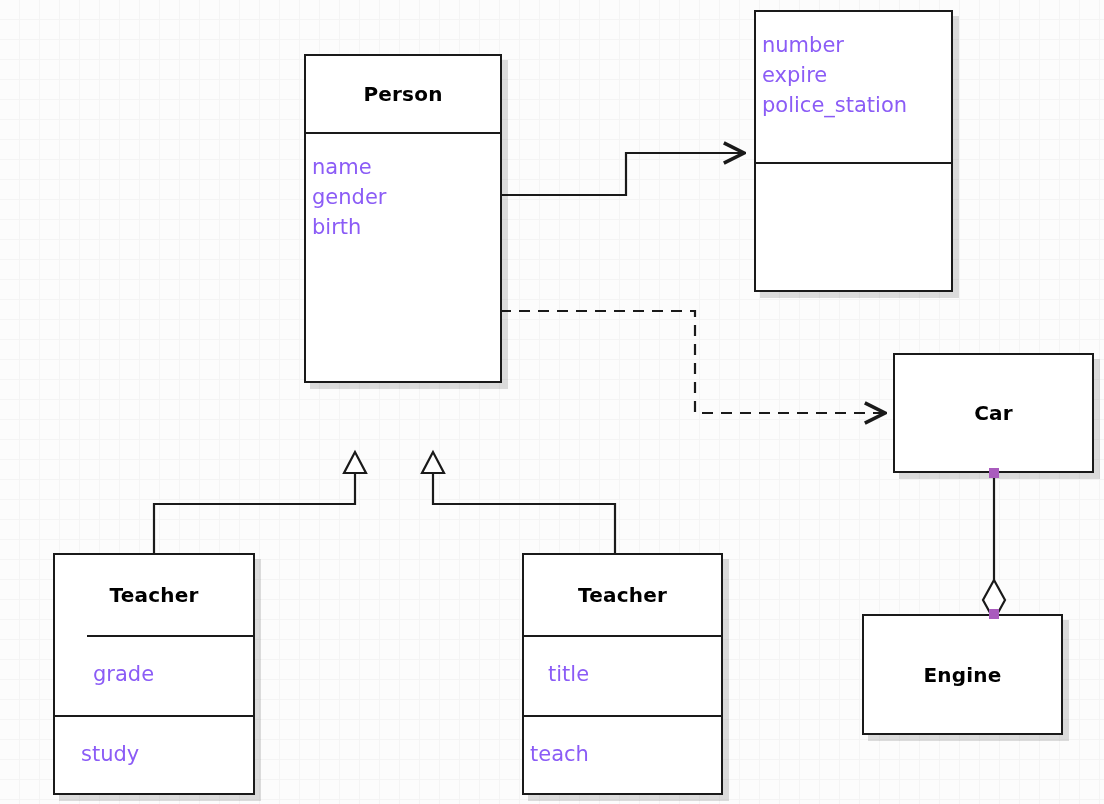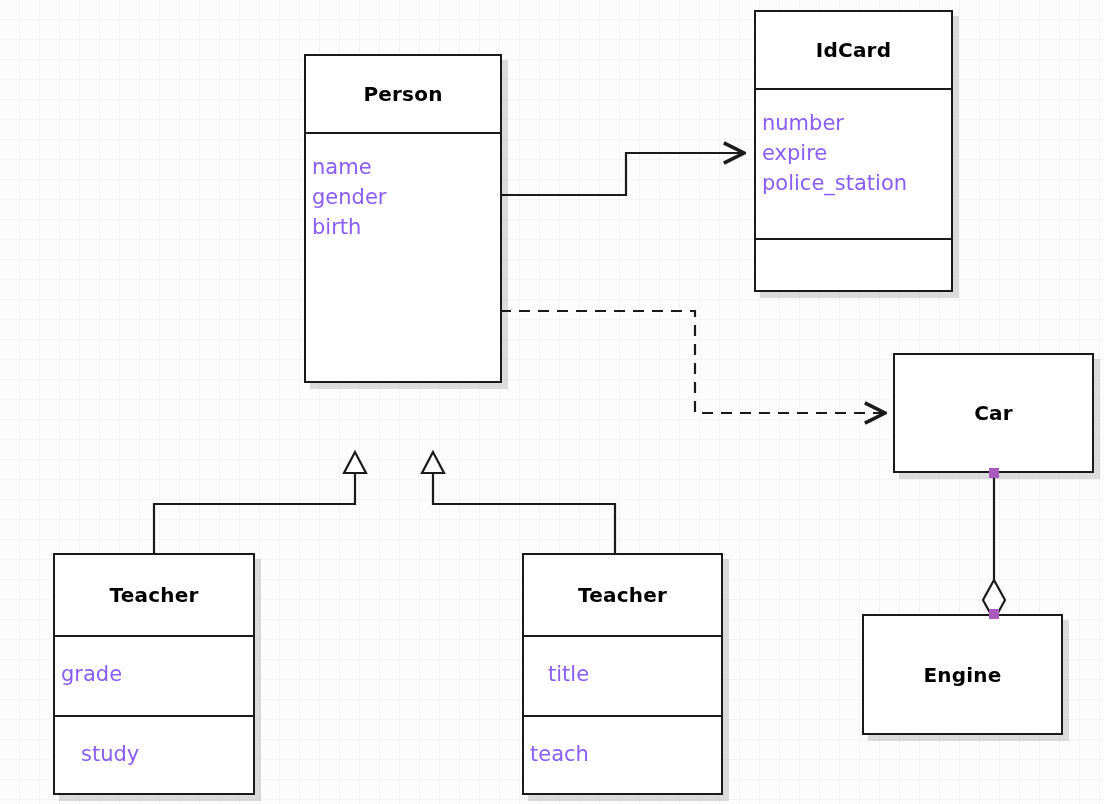--- a/index.html
+++ b/index.html
@@ -126,30 +126,29 @@
   </svg>
 
   <div class="uml-class" style="left:294px; top:54px; width:198px; height:329px;margin-left:10px;">
     <div class="compartment cls-title" style="height:76px;">Person</div>
     <div class="compartment cls-members" style="height:132px;">name
 gender
 birth</div>
   </div>
 
   <div class="uml-class" style="left:754px; top:10px; width:199px; height:282px;">
-    <div class="compartment cls-title" style="height:76px;">IdCard</div>
     <div class="compartment cls-members" style="height:150px;">number
 expire
 police_station</div>
     <div class="compartment cls-empty" style="flex:1 1 auto;"></div>
   </div>
 
   <div class="uml-class" style="left:53px; top:553px; width:202px; height:242px;">
     <div class="compartment cls-title" style="height:80px;">Teacher</div>
-    <div class="compartment cls-members single" style="height:80px;">grade</div>
+    <div class="compartment cls-members single" style="height:80px;margin-left:32px;">grade</div>
     <div class="compartment cls-members single" style="flex:1 1 auto;padding-left:26px;">study</div>
   </div>
 
   <div class="uml-class" style="left:514px; top:553px; width:201px; height:242px;margin-left:8px;">
     <div class="compartment cls-title" style="height:80px;">Teacher</div>
     <div class="compartment cls-members single" style="height:80px;padding-left:24px;">title</div>
     <div class="compartment cls-members single" style="flex:1 1 auto;">teach</div>
   </div>
 
   <div class="uml-class" style="left:893px; top:353px; width:201px; height:120px;">

